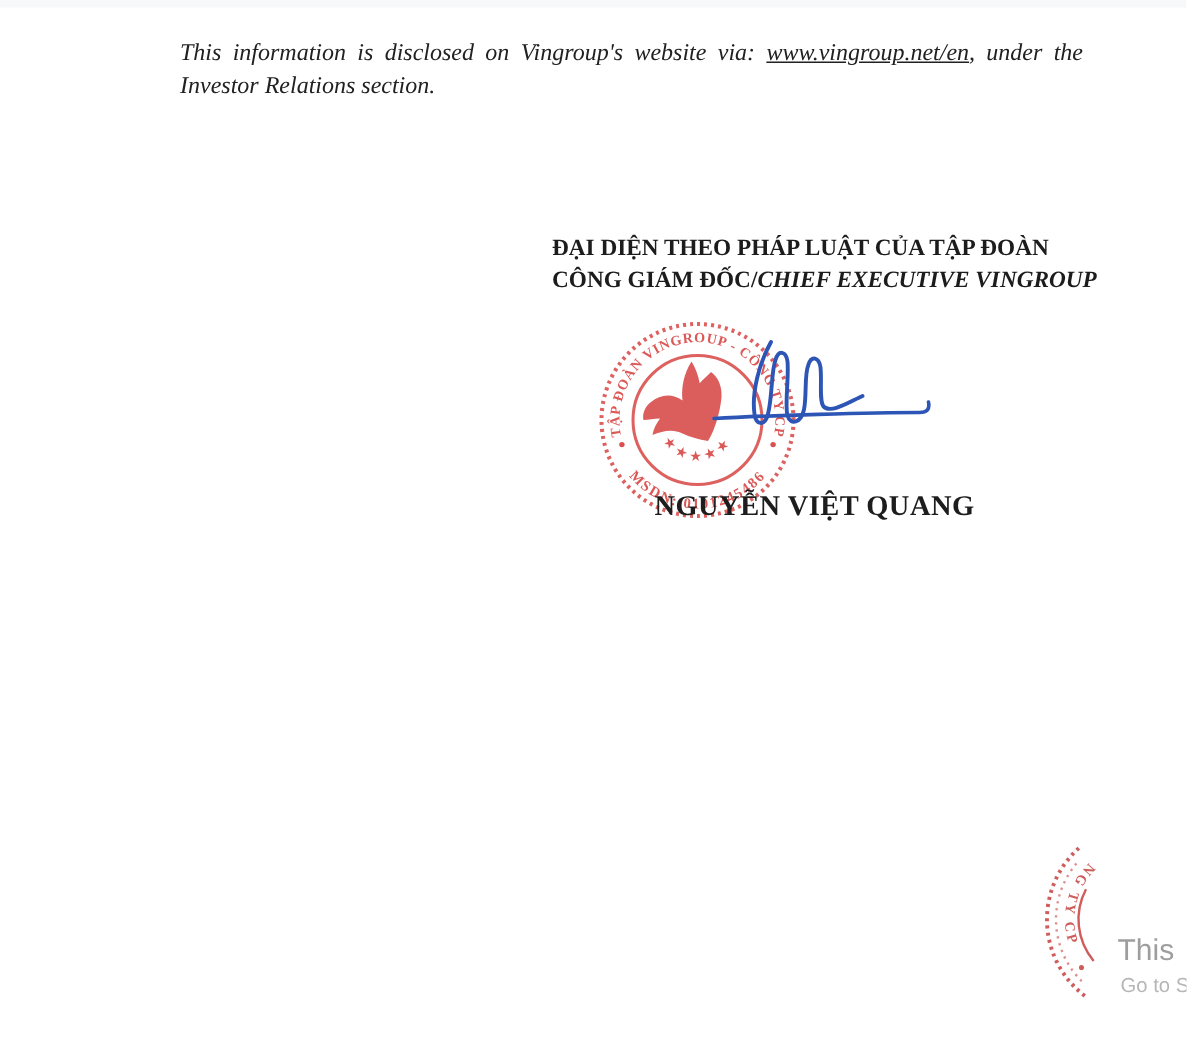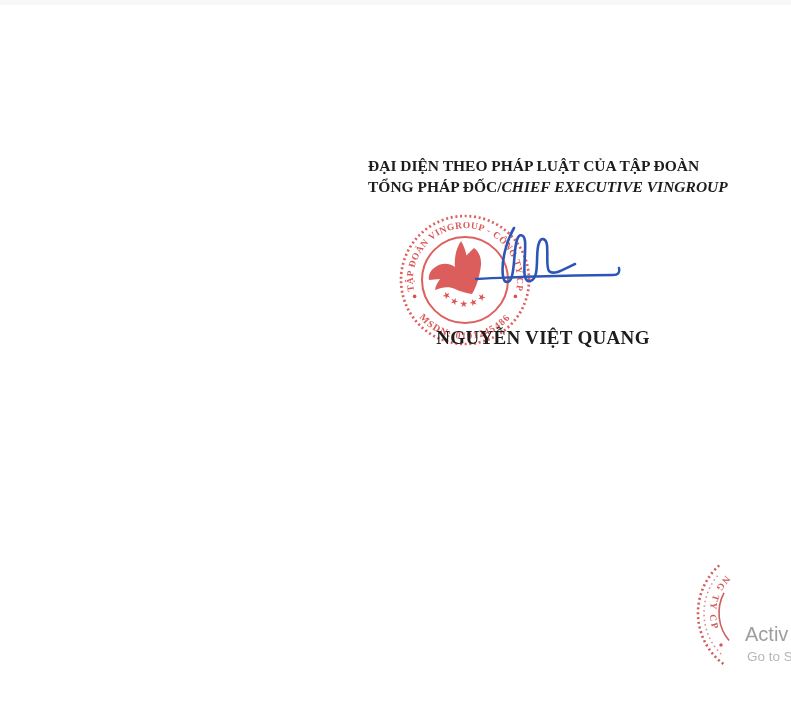--- a/index.html
+++ b/index.html
@@ -48,25 +48,26 @@
     font-size:13.5px;color:#b6b6b6;white-space:nowrap;
   }
   .seal-text{font-family:"Liberation Serif","DejaVu Serif",serif;font-weight:bold;}
 </style>
 </head>
 <body>
 
 <div class="top-edge"></div>
 
 <div class="body-text">
+  <p class="en"><span>This information is disclosed on Vingroup's website via: </span><span class="doc-link">www.vingroup.net/en</span><span>, under the Investor Relations section.</span></p>
 </div>
 
 <div class="rep-block">
   <div>ĐẠI DIỆN THEO PHÁP LUẬT CỦA TẬP ĐOÀN</div>
-  <div><span>TỔNG PHÁP ĐỐC/</span><span class="it">CHIEF EXECUTIVE VINGROUP</span></div>
+  <div><span>CÔNG GIÁM ĐỐC/</span><span class="it">CHIEF EXECUTIVE VINGROUP</span></div>
 </div>
 
 <svg class="seal-svg" viewBox="0 0 136 136">
   <g stroke="#d9504e" fill="none" opacity="0.9">
     <circle cx="68" cy="68" r="64" stroke-width="2.7" stroke-dasharray="2 2.7"></circle>
     <circle cx="68" cy="68" r="43" stroke-width="2"></circle>
   </g>
   <defs>
     <path id="sealTopArc" d="M 17.1,78.8 A 52,52 0 1 1 118.9,78.8"></path>
     <path id="sealBottomArc" d="M 16.9,97.5 A 59,59 0 0 0 119.1,97.5"></path>
@@ -118,14 +119,14 @@
   </g>
   <defs>
     <path id="cornerTextArc" d="M 77.2,34.4 A 52,52 0 0 0 63.8,92.5"></path>
   </defs>
   <text class="seal-text" font-size="9.5" letter-spacing="2" fill="#c6413f" opacity="0.85">
     <textPath href="#cornerTextArc" startOffset="50%" text-anchor="middle">NG TY CP</textPath>
   </text>
   <circle cx="71" cy="105" r="1.7" fill="#c6413f" opacity="0.85"></circle>
 </svg>
 
-<div class="wm1">Activ</div>
+<div class="wm1">This</div>
 <div class="wm2">Go to S</div>
 
 </body></html>

